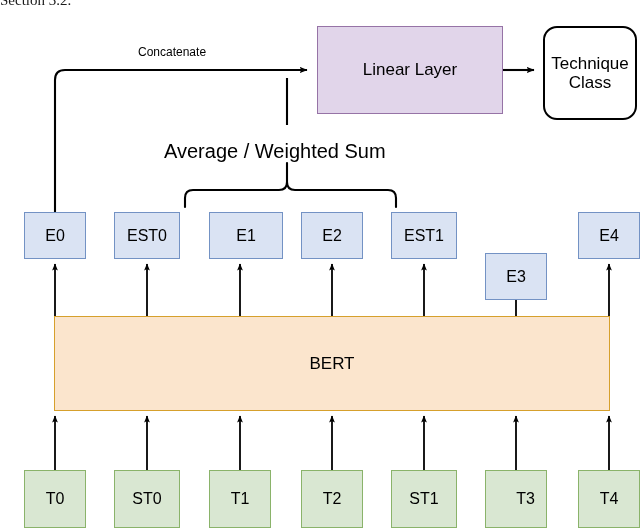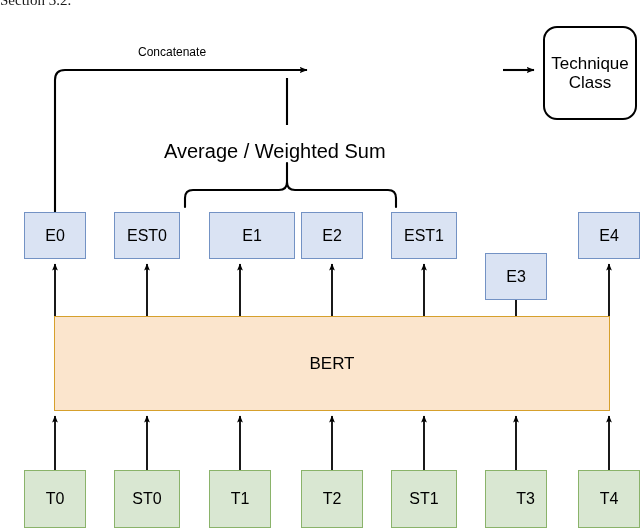--- a/index.html
+++ b/index.html
@@ -150,39 +150,42 @@
 
     <g stroke="#000000" stroke-width="2.1" fill="none">
       <path d="M55,212 L55,80 Q55,70 65,70 L307,70" marker-end="url(#arrowhead)"></path>
     </g>
 
     <g stroke="#000000" stroke-width="2.1" fill="none">
       <line x1="503" y1="70" x2="534" y2="70" marker-end="url(#arrowhead)"></line>
     </g>
   </svg>
 
+  <div class="node linear-box">
+    <span>Linear Layer</span>
+  </div>
 
   <div class="node bert-box">
     <span>BERT</span>
   </div>
 
   <div class="node technique-box">
     <span>
       <span>Technique</span><br>
       <span>Class</span>
     </span>
   </div>
 
   <div class="node emb-box" style="left:24px;width:62px;">
       <span>E0</span>
     </div>
   <div class="node emb-box" style="left:114px;width:66px;">
       <span>EST0</span>
     </div>
-  <div class="node emb-box" style="left:209px;width:86px;">
+  <div class="node emb-box" style="left:209px;width:74px;">
       <span>E1</span>
     </div>
   <div class="node emb-box" style="left:301px;width:62px;">
       <span>E2</span>
     </div>
   <div class="node emb-box" style="left:391px;width:66px;">
       <span>EST1</span>
     </div>
   <div class="node emb-box" style="left:485px;width:62px;margin-top:41px;">
       <span>E3</span>

